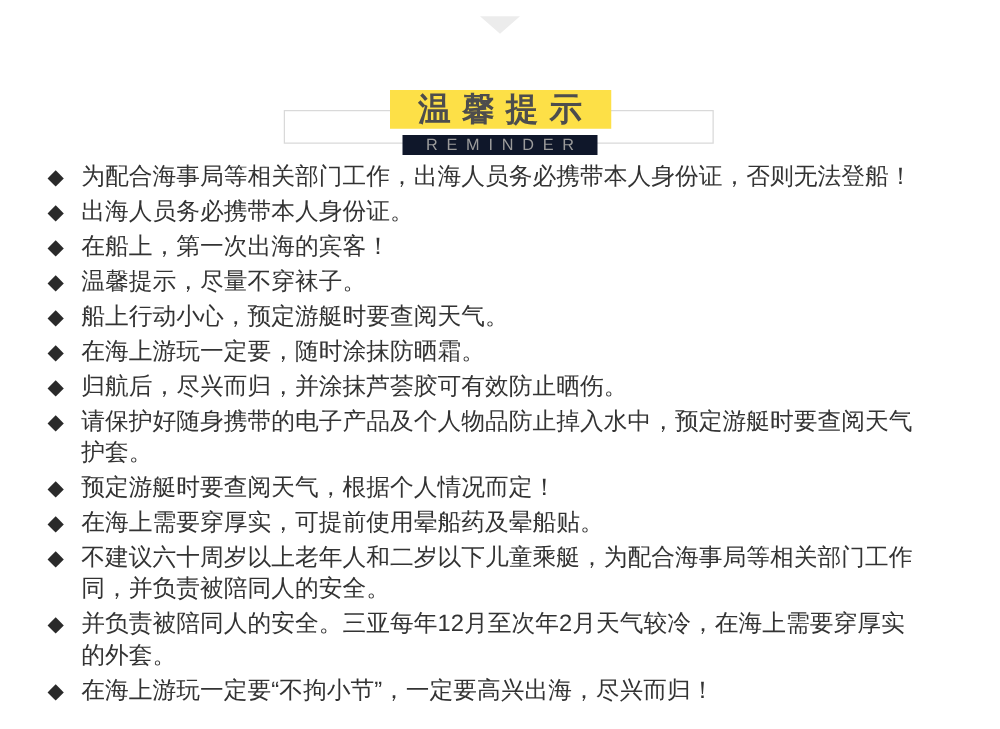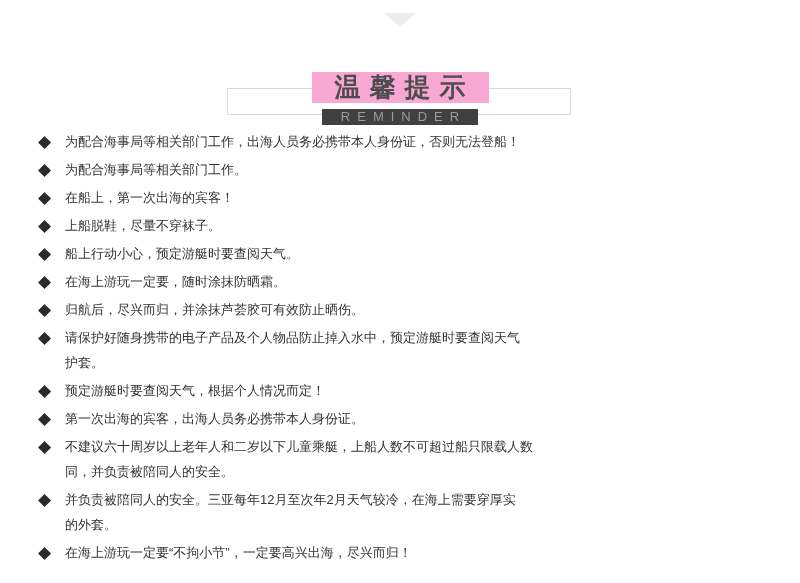--- a/index.html
+++ b/index.html
@@ -24,45 +24,45 @@
     position:absolute;left:227px;top:61px;
     width:344px;height:27px;
     border:1px solid var(--box-border,#d9d9d9);
     box-sizing:border-box;
   }
   .title-row{
     position:absolute;left:0;right:0;top:45px;
     text-align:center;line-height:31px;
   }
   .title-row span{
-    display:inline-block;background:#f9a8d4;padding:0 14px;
+    display:inline-block;background:#fde047;padding:0 14px;
     font-size:26px;font-weight:bold;letter-spacing:9px;text-indent:9px;
     color:var(--title,#4d4d4d);
   }
   .subtitle-row{
     position:absolute;left:0;right:0;top:81px;
     text-align:center;line-height:16px;
   }
   .subtitle-row span{
-    display:inline-block;background:#404040;padding:0 12px;
+    display:inline-block;background:#0f172a;padding:0 12px;
     font-size:13px;letter-spacing:7px;text-indent:7px;
     color:var(--subtitle,#9b9b9b);
   }
 
   
   .list{padding:2px 38px 0 38px;}
   .item{display:flex;margin-bottom:3px;}
   .bullet{
     flex:0 0 27px;width:27px;
     font-size:17px;line-height:25px;
     color:var(--bullet,#2a2a2a);
   }
   .text{
     flex:1;
-    font-size:13px;line-height:25px;
+    font-size:19px;line-height:25px;
     color:var(--text,#333333);
     white-space:pre-wrap;
     word-break:break-all;
   }
 </style>
 </head>
 <body>
 
 <div class="page">
 
@@ -78,29 +78,29 @@
     </div>
   </div>
 
   <div class="list">
     <div class="item">
       <span class="bullet">◆</span>
       <div class="text">为配合海事局等相关部门工作，出海人员务必携带本人身份证，否则无法登船！</div>
     </div>
     <div class="item">
       <span class="bullet">◆</span>
-      <div class="text">为配合海事局等相关部门工作。</div>
+      <div class="text">出海人员务必携带本人身份证。</div>
     </div>
     <div class="item">
       <span class="bullet">◆</span>
       <div class="text">在船上，第一次出海的宾客！</div>
     </div>
     <div class="item">
       <span class="bullet">◆</span>
-      <div class="text">上船脱鞋，尽量不穿袜子。</div>
+      <div class="text">温馨提示，尽量不穿袜子。</div>
     </div>
     <div class="item">
       <span class="bullet">◆</span>
       <div class="text">船上行动小心，预定游艇时要查阅天气。</div>
     </div>
     <div class="item">
       <span class="bullet">◆</span>
       <div class="text">在海上游玩一定要，随时涂抹防晒霜。</div>
     </div>
     <div class="item">
@@ -111,25 +111,25 @@
       <span class="bullet">◆</span>
       <div class="text">请保护好随身携带的电子产品及个人物品防止掉入水中，预定游艇时要查阅天气
 护套。</div>
     </div>
     <div class="item">
       <span class="bullet">◆</span>
       <div class="text">预定游艇时要查阅天气，根据个人情况而定！</div>
     </div>
     <div class="item">
       <span class="bullet">◆</span>
-      <div class="text">第一次出海的宾客，出海人员务必携带本人身份证。</div>
+      <div class="text">在海上需要穿厚实，可提前使用晕船药及晕船贴。</div>
     </div>
     <div class="item">
       <span class="bullet">◆</span>
-      <div class="text">不建议六十周岁以上老年人和二岁以下儿童乘艇，上船人数不可超过船只限载人数
+      <div class="text">不建议六十周岁以上老年人和二岁以下儿童乘艇，为配合海事局等相关部门工作
 同，并负责被陪同人的安全。</div>
     </div>
     <div class="item">
       <span class="bullet">◆</span>
       <div class="text">并负责被陪同人的安全。三亚每年12月至次年2月天气较冷，在海上需要穿厚实
 的外套。</div>
     </div>
     <div class="item">
       <span class="bullet">◆</span>
       <div class="text">在海上游玩一定要“不拘小节”，一定要高兴出海，尽兴而归！</div>

